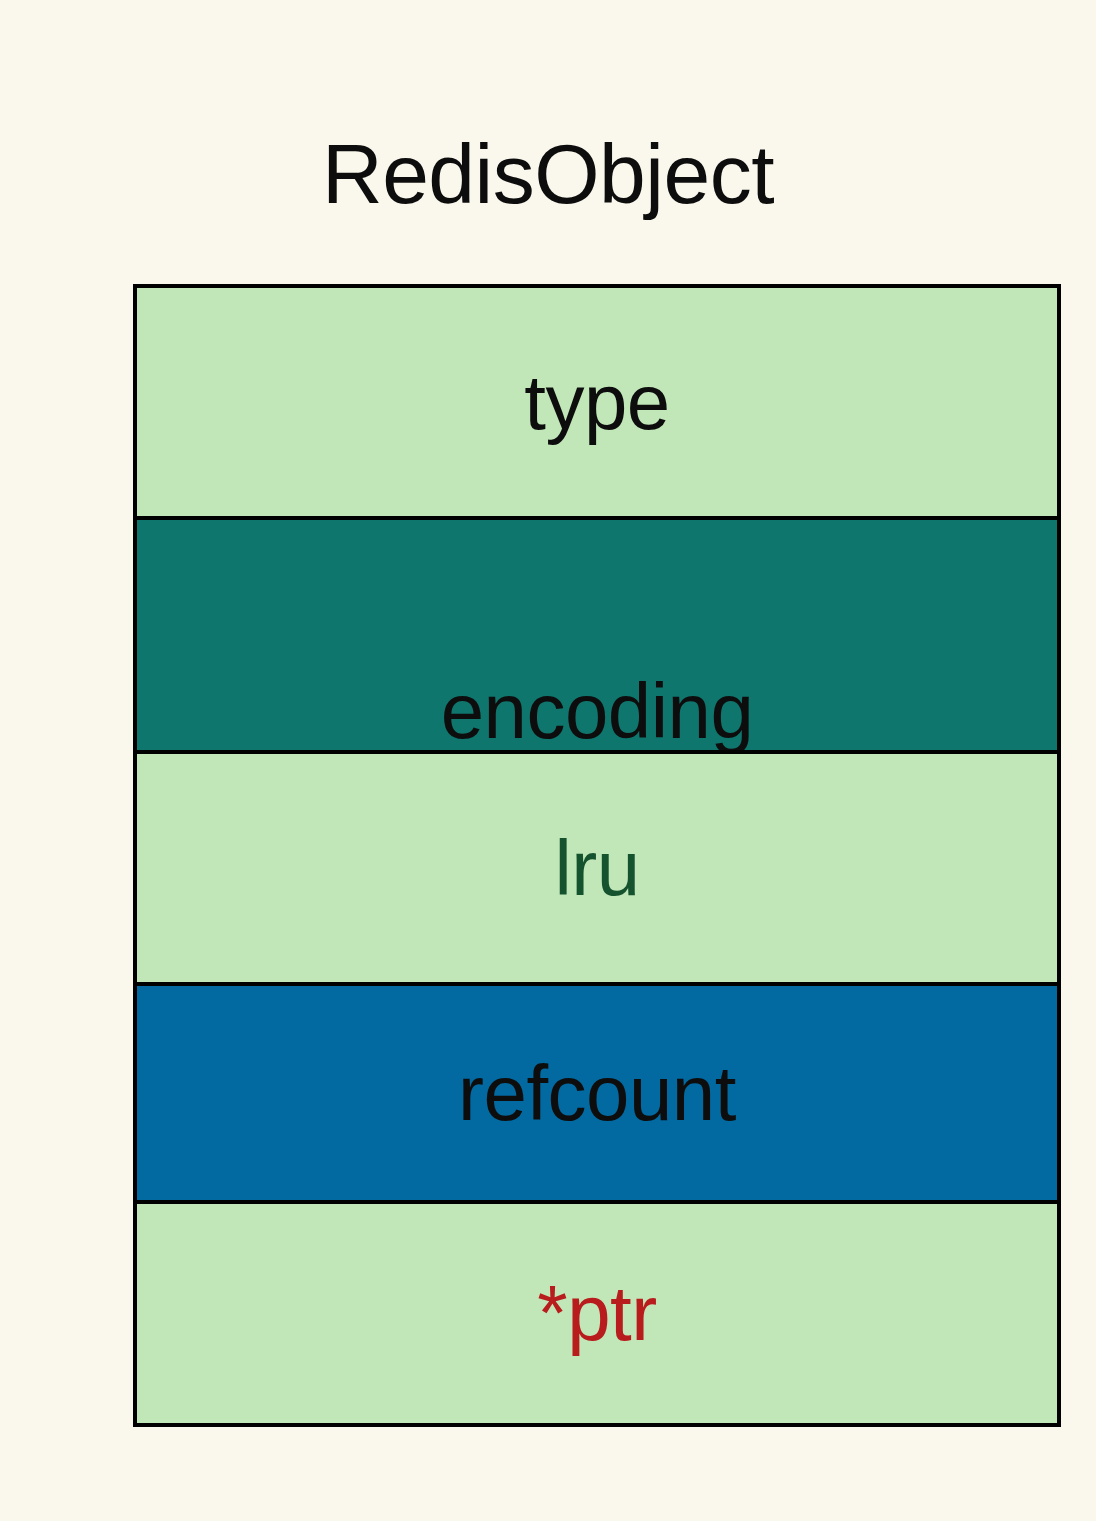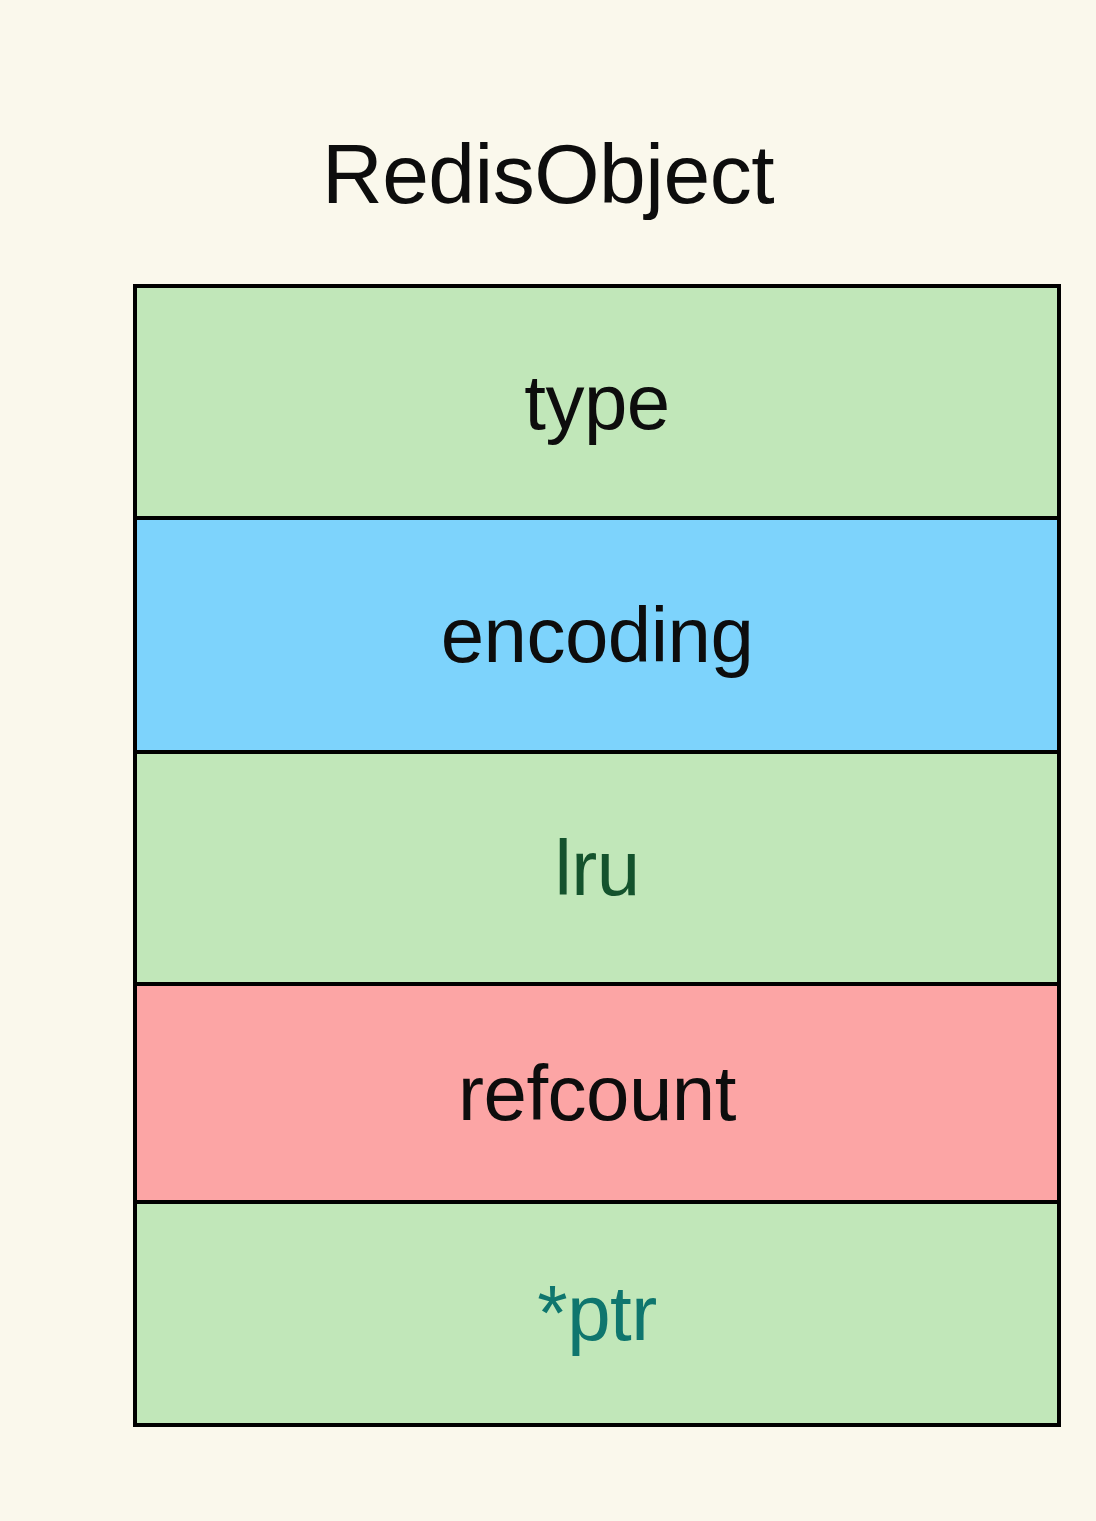--- a/index.html
+++ b/index.html
@@ -75,30 +75,30 @@
 <div id="canvas" style="background: rgb(250, 248, 236);">
 
   <div id="diagram-title" style="color: rgb(13, 13, 13); margin-top: 40px;">RedisObject</div>
 
   <div id="struct-box" style="border-color: rgb(0, 0, 0);">
 
     <div class="field-row row-h-234" style="background: rgb(193, 231, 185); border-bottom-color: rgb(0, 0, 0);">
       <span class="field-label" style="color: rgb(13, 13, 13);">type</span>
     </div>
 
-    <div class="field-row row-h-235" style="background: #7dd3fc; border-bottom-color: rgb(0, 0, 0);">
+    <div class="field-row row-h-235" style="background: #0f766e; border-bottom-color: rgb(0, 0, 0); align-items: flex-end;">
       <span class="field-label" style="color: rgb(13, 13, 13);">encoding</span>
     </div>
 
     <div class="field-row row-h-234" style="background: rgb(193, 231, 185); border-bottom-color: rgb(0, 0, 0);">
       <span class="field-label" style="color: #14532d;">lru</span>
     </div>
 
-    <div class="field-row row-h-219" style="background: #fca5a5; border-bottom-color: rgb(0, 0, 0);">
+    <div class="field-row row-h-219" style="background: #0369a1; border-bottom-color: rgb(0, 0, 0);">
       <span class="field-label" style="color: rgb(13, 13, 13);">refcount</span>
     </div>
 
     <div class="field-row row-h-221" style="background: rgb(193, 231, 185); border-bottom-color: rgb(0, 0, 0);">
-      <span class="field-label" style="color: #0f766e;">*ptr</span>
+      <span class="field-label" style="color: #b91c1c;">*ptr</span>
     </div>
 
   </div>
 </div>
 
 </body></html>

